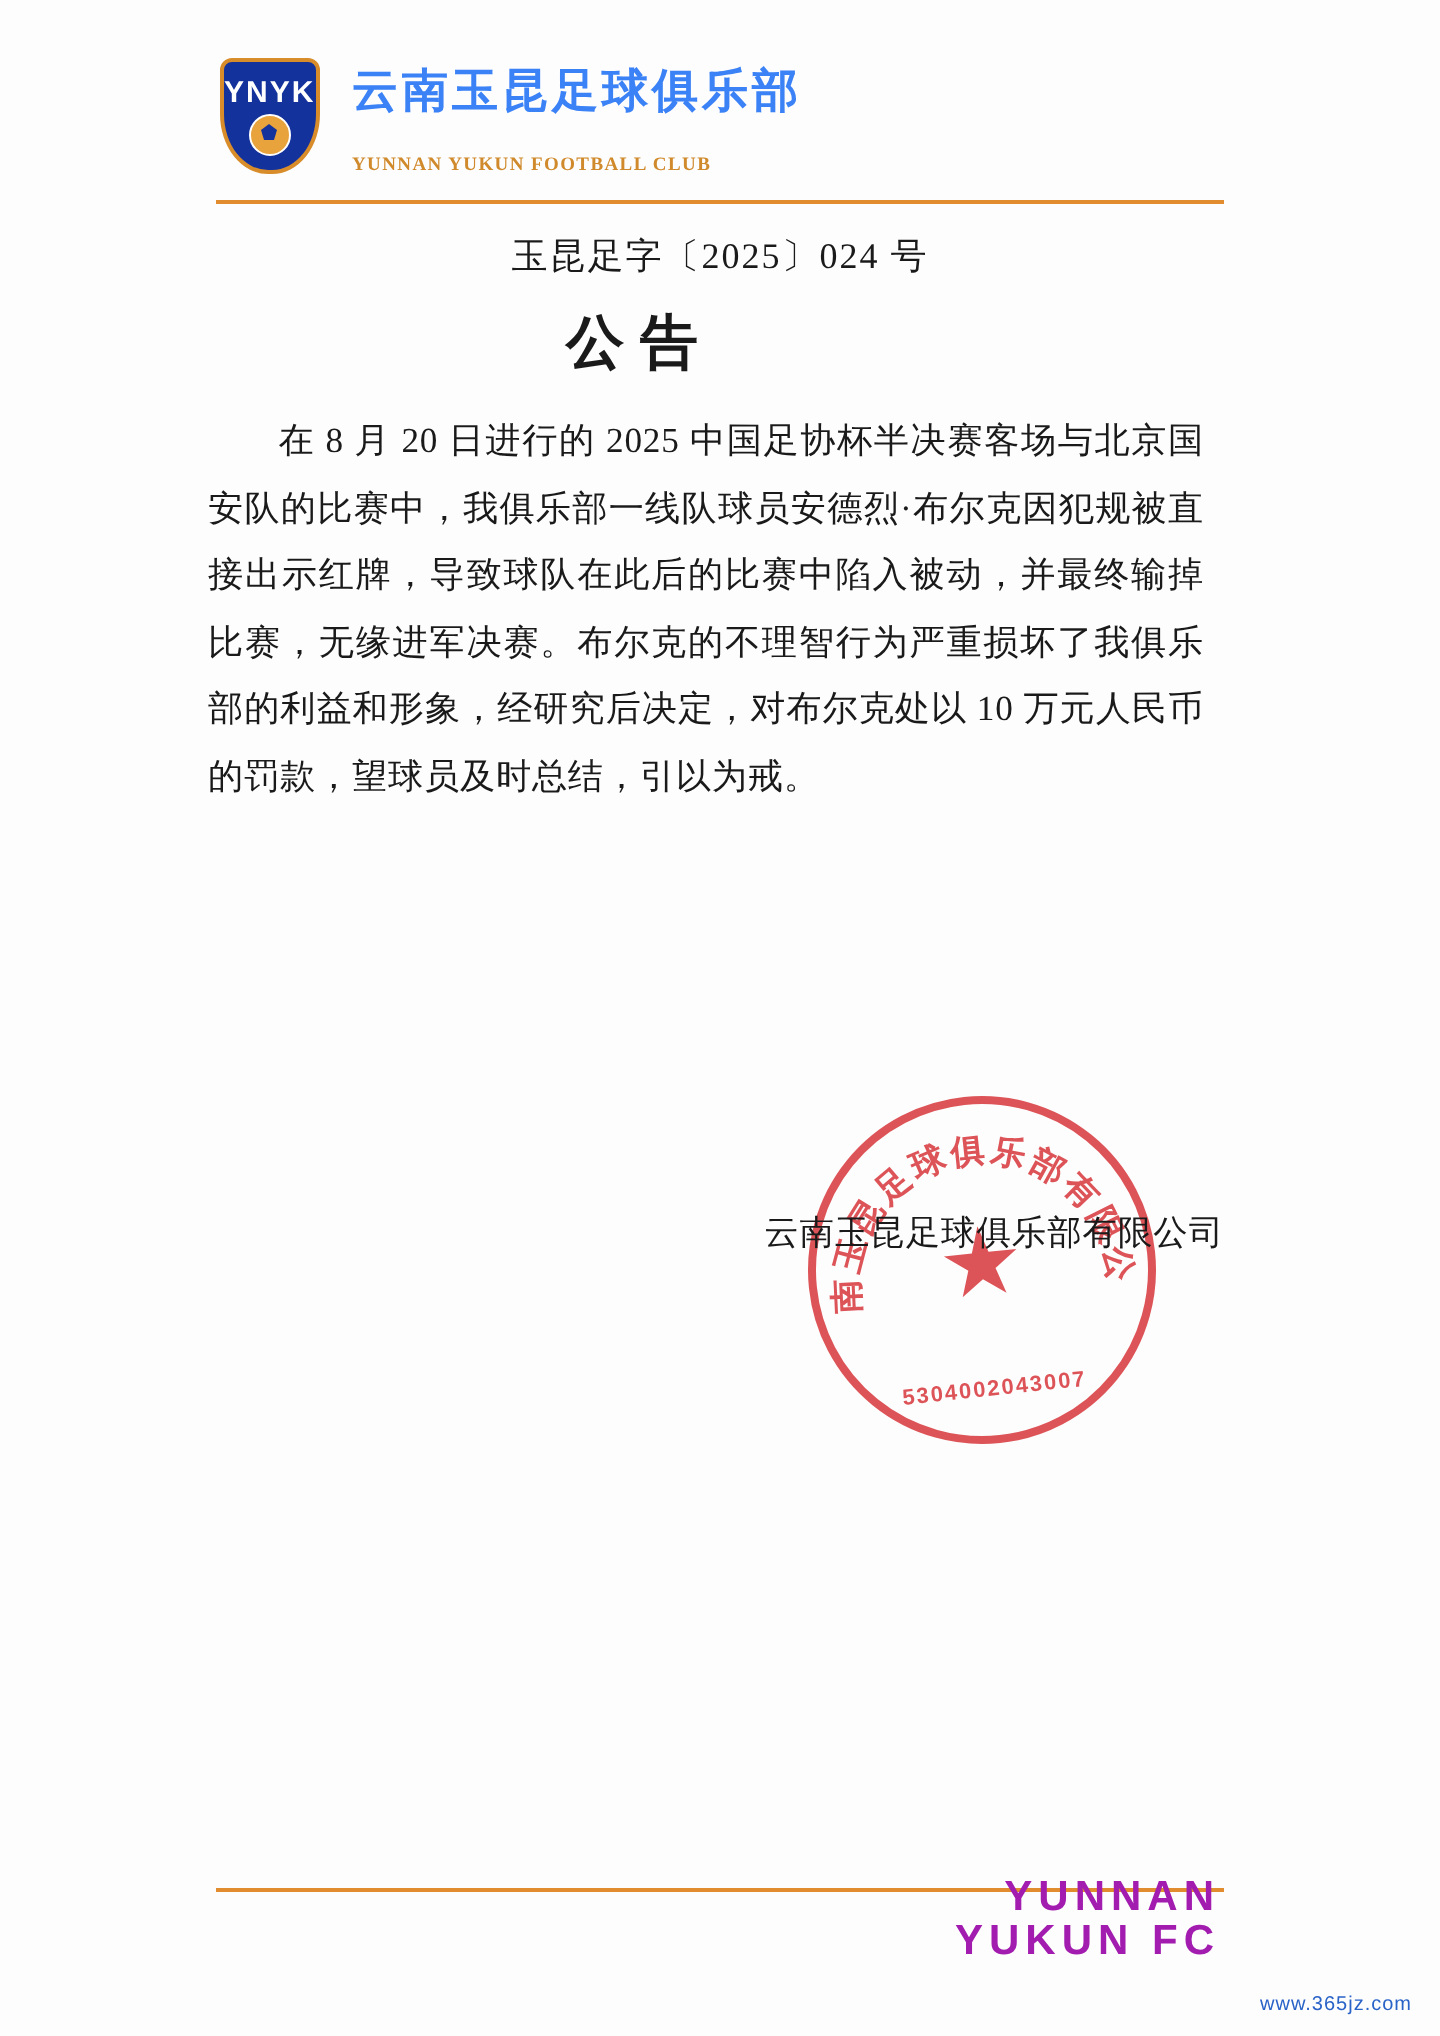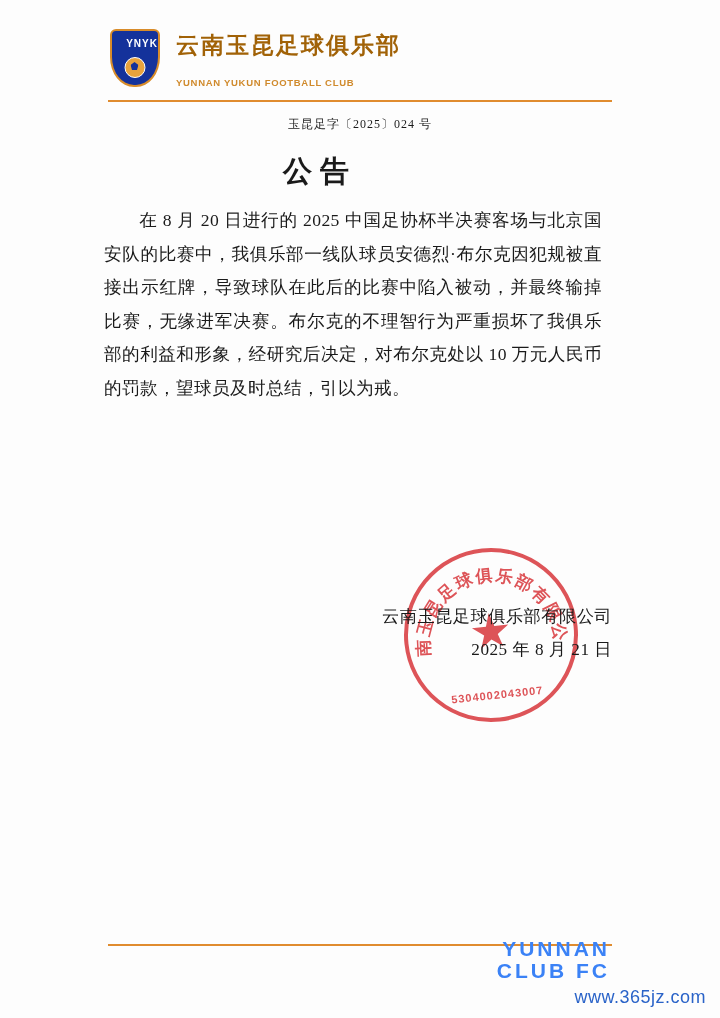--- a/index.html
+++ b/index.html
@@ -47,23 +47,23 @@
     background: #14329b;
     border: 2px solid #d88c2a;
     border-radius: 6px 6px 24px 24px / 6px 6px 30px 30px;
     box-sizing: border-box;
   }
   .crest-text {
     position: absolute;
     top: 7px;
     left: 0;
     right: 0;
-    text-align: right;
+    text-align: left;
     color: #ffffff;
-    font-size: 10px;
+    font-size: 15px;
     letter-spacing: 1px;
     font-family: "Liberation Sans", sans-serif;
     font-weight: bold;
   }
   .crest-ball {
     position: absolute;
     left: 50%;
     top: 26px;
     transform: translateX(-50%);
     width: 19px;
@@ -82,50 +82,50 @@
     background: #14329b;
     clip-path: polygon(50% 0%, 100% 38%, 81% 100%, 19% 100%, 0% 38%);
   }
   .club-names {
     margin-left: 14px;
     line-height: 1.1;
   }
   .club-cn {
     font-size: 23px;
     font-weight: bold;
-    color: #a16207;
+    color: #3b82f6;
     letter-spacing: 2px;
     font-family: "Liberation Sans", sans-serif;
   }
   .club-en {
     margin-top: 20px;
     font-size: 9.5px;
     color: #d08a2c;
     letter-spacing: 0.7px;
-    font-family: Liberation Sans, sans-serif;
+    font-family: Liberation Serif, serif;
     font-weight: bold;
   }
 
   .header-rule {
     position: absolute;
     left: 108px;
     top: 100px;
     width: 504px;
     height: 2px;
     background: #e08c2f;
   }
 
   
   .doc-number {
     position: absolute;
     left: 0;
     top: 116px;
     width: 720px;
     text-align: center;
-    font-size: 12px;
+    font-size: 18px;
     letter-spacing: 1px;
   }
 
   
   .doc-title {
     position: absolute;
     left: 0;
     top: 152px;
     width: 640px;
     text-align: center;
@@ -218,33 +218,33 @@
     height: 2px;
     background: #e08c2f;
   }
   .footer-brand {
     position: absolute;
     right: 110px;
     top: 938px;
     text-align: right;
     font-family: "Liberation Sans", sans-serif;
     font-weight: bold;
-    color: #3b82f6;
+    color: #a21caf;
     line-height: 1.05;
     letter-spacing: 3px;
   }
   .footer-brand .l1 { font-size: 21px; }
   .footer-brand .l2 { font-size: 21px; }
 
   .watermark {
     position: absolute;
     right: 14px;
     bottom: 10px;
     font-family: "Liberation Sans", sans-serif;
-    font-size: 18px;
+    font-size: 10px;
     color: #2a63c8;
     letter-spacing: 0.5px;
   }
 </style>
 </head>
 <body>
 
 <div class="page">
 
   <div class="header">
@@ -277,23 +277,22 @@
       <text font-size="17" letter-spacing="2">
         <textPath href="#arcpath" startOffset="50%" text-anchor="middle">云南玉昆足球俱乐部有限公司</textPath>
       </text>
     </svg>
     <div class="stamp-star"></div>
     <div class="stamp-bottom">5304002043007</div>
   </div>
 
   <div class="signature">
     <div>云南玉昆足球俱乐部有限公司</div>
-    <div>2025 年 8 月 21 日</div>
   </div>
 
   <div class="footer-rule"></div>
   <div class="footer-brand">
     <div class="l1">YUNNAN</div>
-    <div class="l2">CLUB FC</div>
+    <div class="l2">YUKUN FC</div>
   </div>
 
   <div class="watermark">www.365jz.com</div>
 </div>
 
 </body></html>

